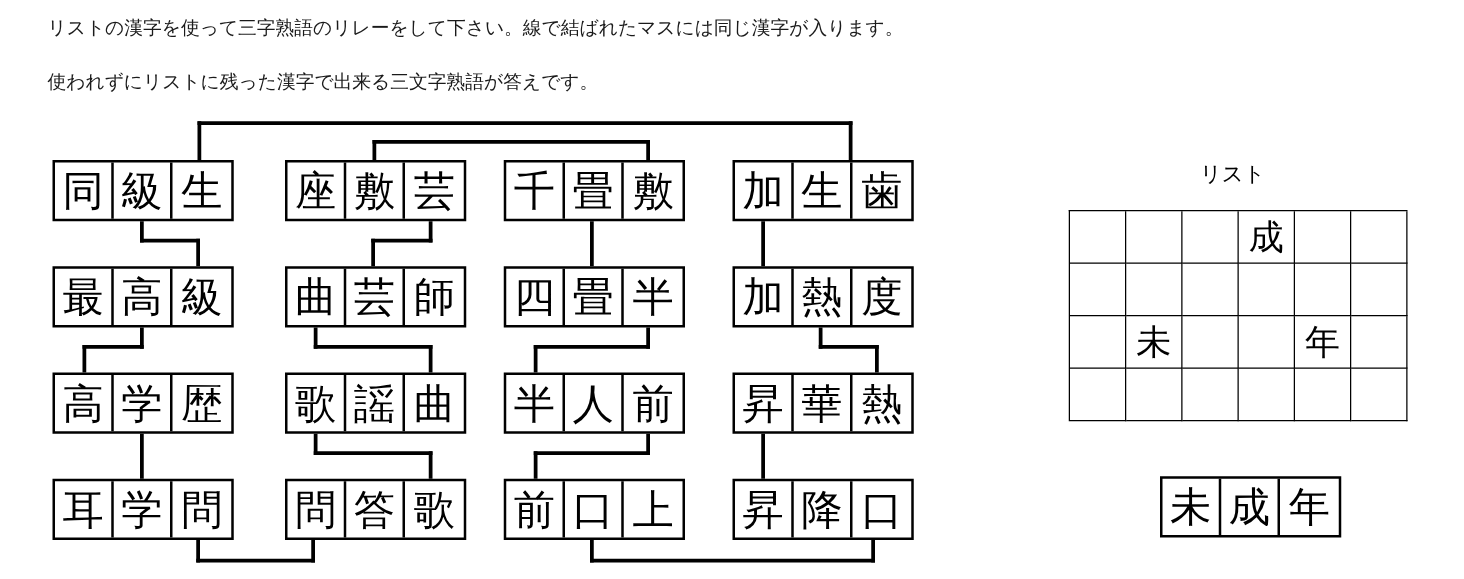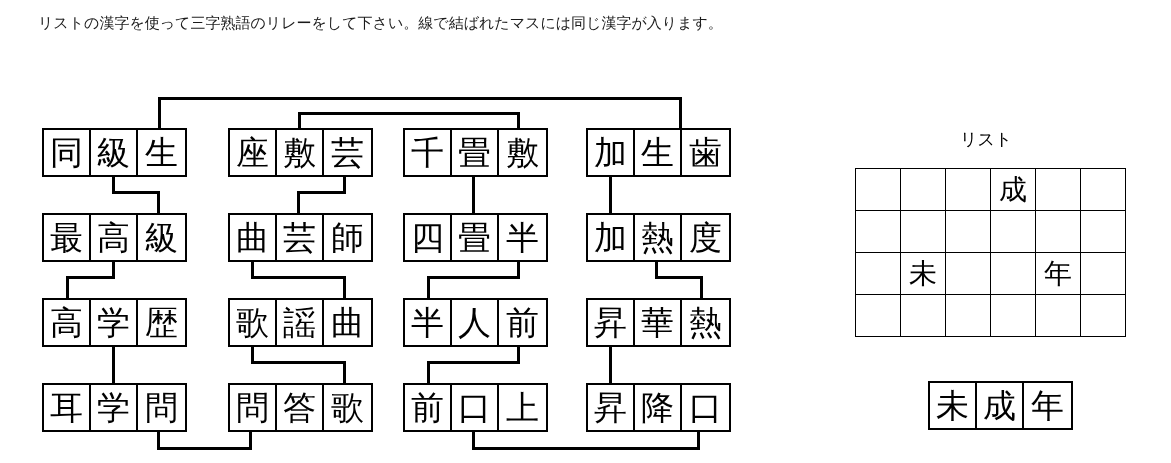--- a/index.html
+++ b/index.html
@@ -83,20 +83,21 @@
     box-sizing:border-box;
     background:#fff;
   }
 </style>
 </head>
 <body>
 
 <div id="root">
 
   <div class="instr instr-1">リストの漢字を使って三字熟語のリレーをして下さい。線で結ばれたマスには同じ漢字が入ります。</div>
+  <div class="instr instr-2">使われずにリストに残った漢字で出来る三文字熟語が答えです。</div>
 
   <div>
 
     <div class="ln lnv" style="left:158px;top:97px;height:34px;"></div>
     <div class="ln lnh" style="left:158px;top:97px;width:524px;"></div>
     <div class="ln lnv" style="left:679px;top:97px;height:34px;"></div>
 
     <div class="ln lnv" style="left:298px;top:112px;height:19px;"></div>
     <div class="ln lnh" style="left:298px;top:112px;width:222px;"></div>
     <div class="ln lnv" style="left:517px;top:112px;height:19px;"></div>

